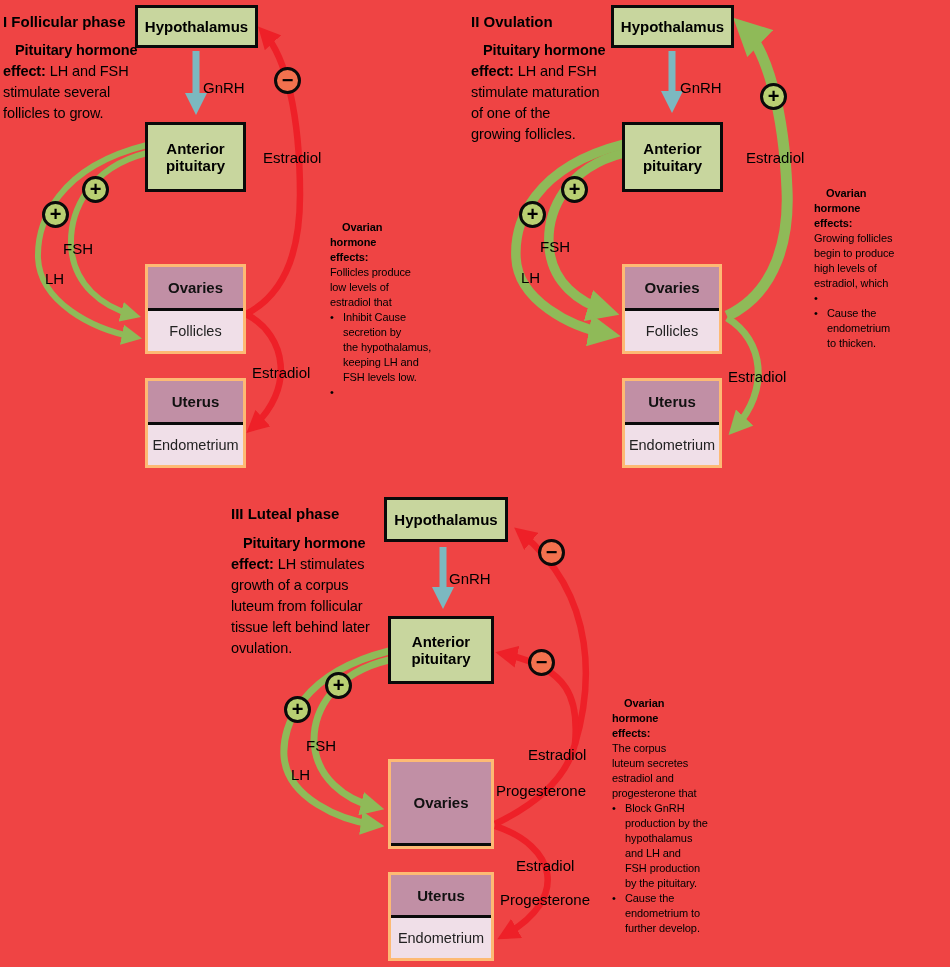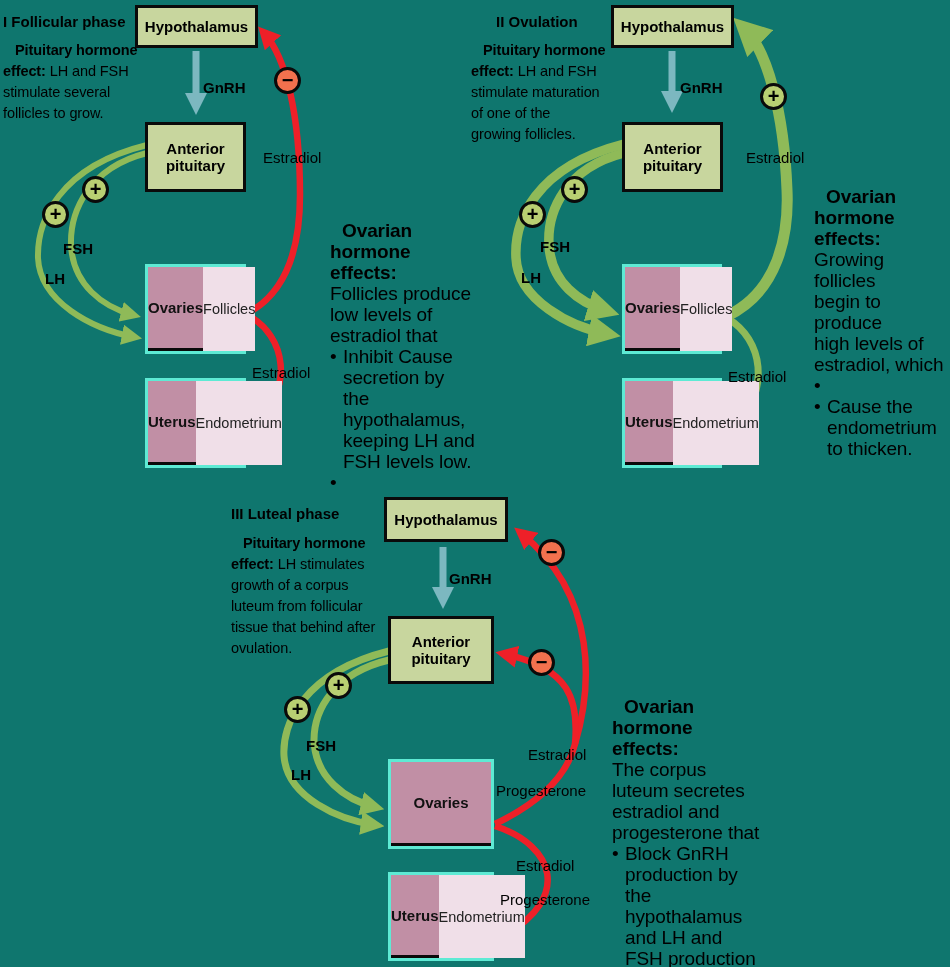--- a/index.html
+++ b/index.html
@@ -1,37 +1,37 @@
 <!DOCTYPE html>
 <html><head>
 <meta charset="utf-8">
 <style>
   html,body{margin:0;padding:0;background:#4a6770;}
-  #canvas{position:relative;width:950px;height:967px;background:#0f766e;
+  #canvas{position:relative;width:950px;height:967px;background:#ef4444;
           font-family:"Liberation Sans",sans-serif;color:#000;overflow:hidden;}
   svg#arrows{position:absolute;left:0;top:0;}
   .gbox{position:absolute;background:#c8d69e;border:3px solid #0a0a0a;box-sizing:border-box;
         display:flex;align-items:center;justify-content:center;text-align:center;
         font-weight:bold;font-size:15px;line-height:1.15;white-space:pre-line;}
-  .duo{position:absolute;border:3px solid #5eead4;box-sizing:border-box;
-       display:flex;flex-direction:row;text-align:center;}
+  .duo{position:absolute;border:3px solid #fdba74;box-sizing:border-box;
+       display:flex;flex-direction:column;text-align:center;}
   .duo .toprow{flex:1;background:#c18fa5;border-bottom:3px solid #0a0a0a;
        display:flex;align-items:center;justify-content:center;font-weight:bold;font-size:15px;color:#111;}
   .duo .botrow{flex:1;background:#f0dfe8;display:flex;align-items:center;justify-content:center;
        font-size:14.5px;color:#222;}
   .sign{position:absolute;width:27px;height:27px;box-sizing:border-box;border:3px solid #0a0a0a;
         border-radius:50%;display:flex;align-items:center;justify-content:center;
         font-size:20px;font-weight:bold;line-height:1;color:#000;padding-bottom:1px;}
   .sign.plus{background:#b9cf72;}
   .sign.minus{background:#f3714e;}
   .hlabel{position:absolute;font-size:15px;white-space:nowrap;}
-  .hlabel.b{font-weight:bold;}
+  .hlabel.b{font-weight:normal;}
   .title{position:absolute;font-size:15px;font-weight:bold;white-space:nowrap;}
   .tblock{position:absolute;font-size:14.5px;line-height:21px;white-space:pre-line;letter-spacing:-0.1px;}
-  .fxblock{position:absolute;font-size:19px;line-height:21px;letter-spacing:-0.1px;}
+  .fxblock{position:absolute;font-size:11px;line-height:15px;letter-spacing:-0.1px;}
   .fxhead{white-space:pre-line;}
   .bold{font-weight:bold;margin-left:12px;}
   .brow{display:flex;}
   .brow .dot{width:13px;flex:none;}
   .brow .btxt{white-space:pre-line;}
 </style>
 </head>
 <body>
 
 <div id="canvas">
@@ -111,21 +111,21 @@
 secretion by
 the hypothalamus,
 keeping LH and
 FSH levels low.</span>
     </div>
     <div class="brow">
       <span class="dot">•</span>
     </div>
   </div>
 
-  <div class="title" style="left:471px;top:13px;margin-left:25px;">II Ovulation</div>
+  <div class="title" style="left:471px;top:13px;">II Ovulation</div>
   <div class="tblock" style="left:471px;top:40px;width:160px;"><span class="bold">Pituitary hormone
 effect:</span><span> LH and FSH
 stimulate maturation
 of one of the
 growing follicles.</span></div>
 
   <div class="gbox" style="left:611px;top:5px;width:123px;height:43px;">Hypothalamus</div>
   <div class="gbox" style="left:622px;top:122px;width:101px;height:70px;">Anterior
 pituitary</div>
 
@@ -165,21 +165,21 @@
 endometrium
 to thicken.</span>
     </div>
   </div>
 
   <div class="title" style="left:231px;top:505px;">III Luteal phase</div>
   <div class="tblock" style="left:231px;top:533px;width:175px;"><span class="bold">Pituitary hormone
 effect:</span><span> LH stimulates
 growth of a corpus
 luteum from follicular
-tissue that behind after
+tissue left behind later
 ovulation.</span></div>
 
   <div class="gbox" style="left:384px;top:497px;width:124px;height:45px;">Hypothalamus</div>
   <div class="gbox" style="left:388px;top:616px;width:106px;height:68px;">Anterior
 pituitary</div>
 
   <div class="duo" style="left:388px;top:759px;width:106px;height:90px;">
     <div class="toprow">Ovaries</div>
   </div>
   <div class="duo" style="left:388px;top:872px;width:106px;height:89px;">

